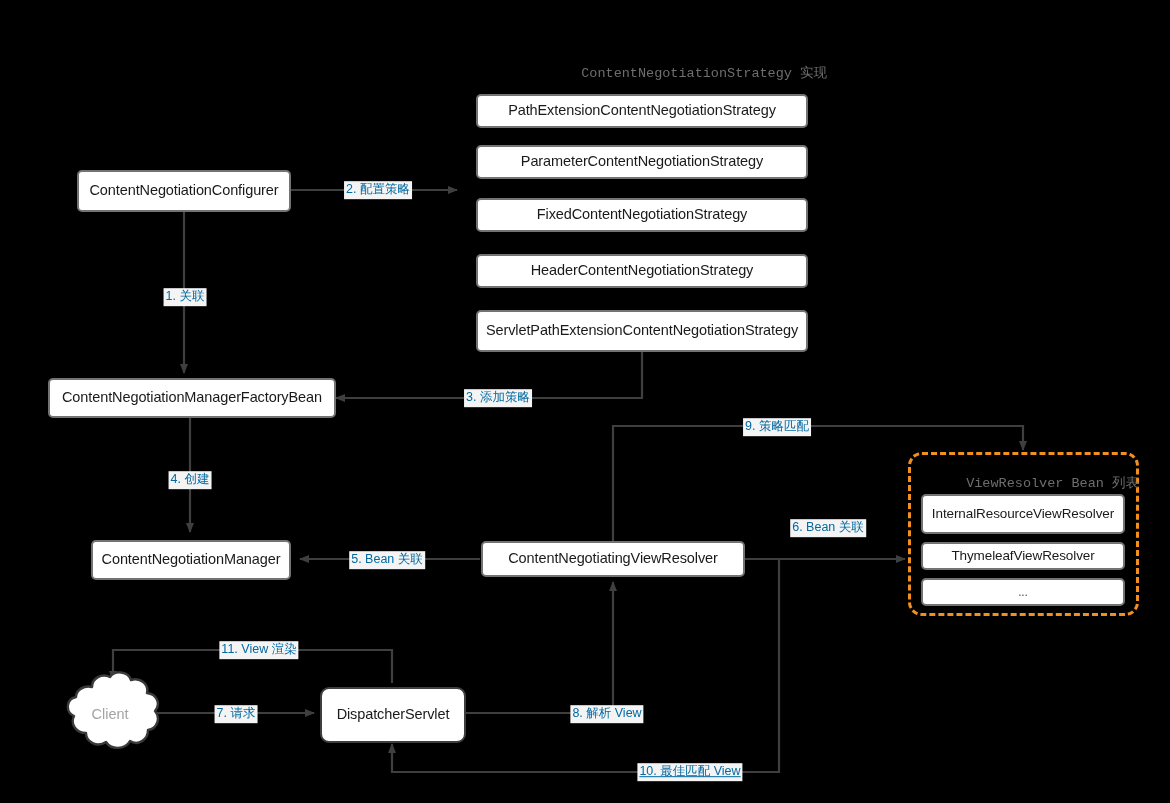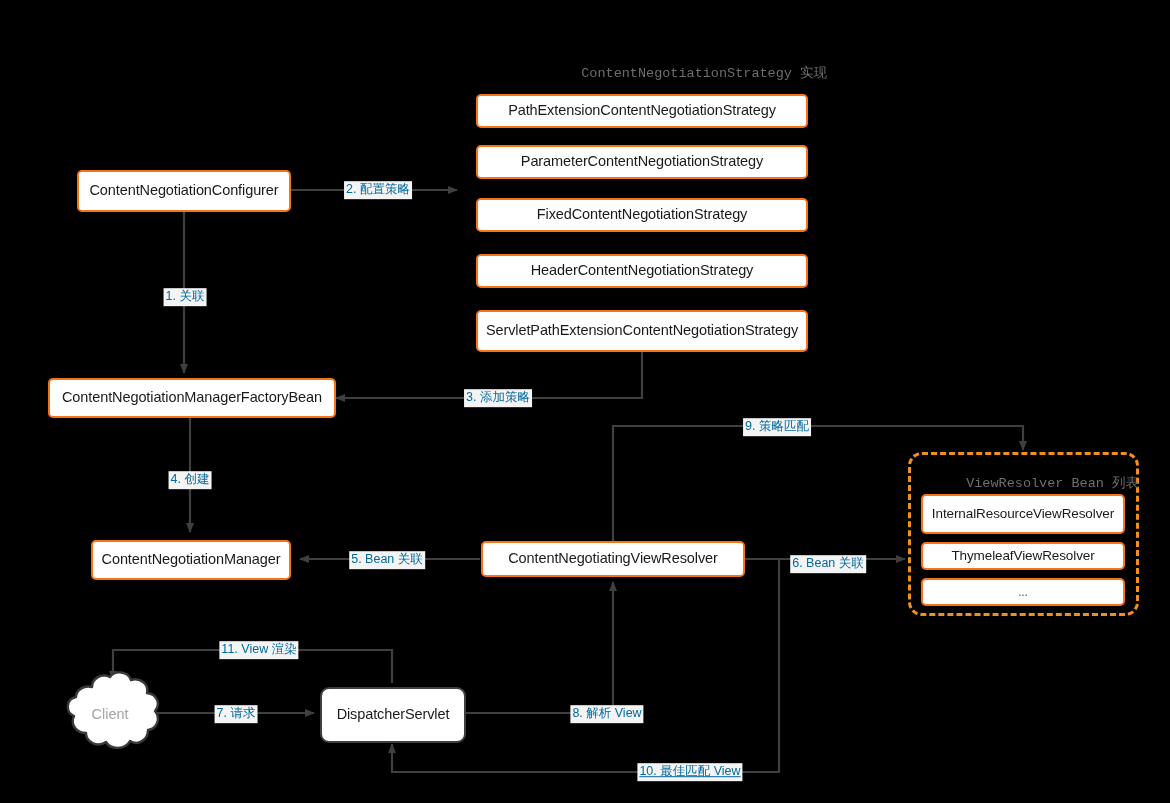--- a/index.html
+++ b/index.html
@@ -23,21 +23,21 @@
     left: 0; top: 0;
     width: 1170px;
     height: 803px;
     pointer-events: none;
   }
   
   .node {
     position: absolute;
     box-sizing: border-box;
     background: #ffffff;
-    border: 2px solid #f97316;
+    border: 2px solid #737373;
     border-radius: 5px;
     color: #1a1a1a;
     display: flex;
     align-items: center;
     justify-content: center;
     text-align: center;
     line-height: 1.22;
     padding: 2px 0;
     font-size: 14.5px;
     letter-spacing: -0.1px;
@@ -156,20 +156,20 @@
 
   <div class="node" style="left:921px; top:494px; width:204px; height:40px; font-size:13.5px;">InternalResourceViewResolver</div>
   <div class="node" style="left:921px; top:542px; width:204px; height:28px; font-size:13.5px;">ThymeleafViewResolver</div>
   <div class="node" style="left:921px; top:578px; width:204px; height:28px; font-size:12px; color:#555;">...</div>
 
   <div class="elabel" style="left:378px; top:190px;">2. 配置策略</div>
   <div class="elabel" style="left:185px; top:297px;">1. 关联</div>
   <div class="elabel" style="left:498px; top:398px;">3. 添加策略</div>
   <div class="elabel" style="left:190px; top:480px;">4. 创建</div>
   <div class="elabel" style="left:387px; top:560px;">5. Bean 关联</div>
-  <div class="elabel" style="left:828px; top:564px;text-align:center;">6. Bean 关联</div>
+  <div class="elabel" style="left:828px; top:528px;text-align:center;">6. Bean 关联</div>
   <div class="elabel" style="left:236px; top:714px;">7. 请求</div>
   <div class="elabel" style="left:607px; top:714px;">8. 解析 View</div>
   <div class="elabel" style="left:777px; top:427px;">9. 策略匹配</div>
   <div class="elabel" style="left:690px; top:772px;text-decoration:underline;">10. 最佳匹配 View</div>
   <div class="elabel" style="left:259px; top:650px;">11. View 渲染</div>
 
 </div>
 
 </body></html>

